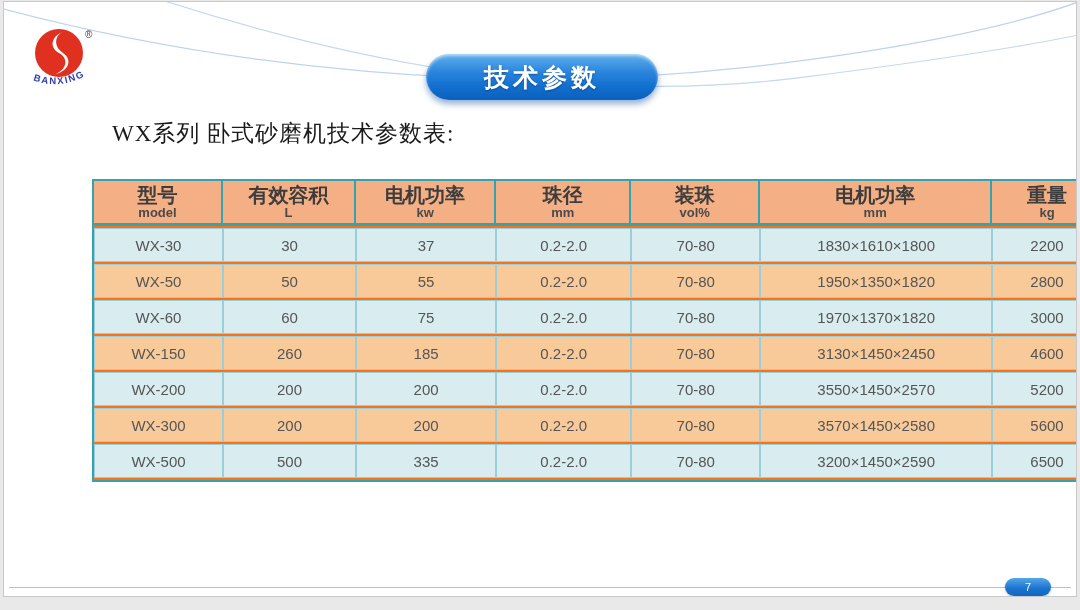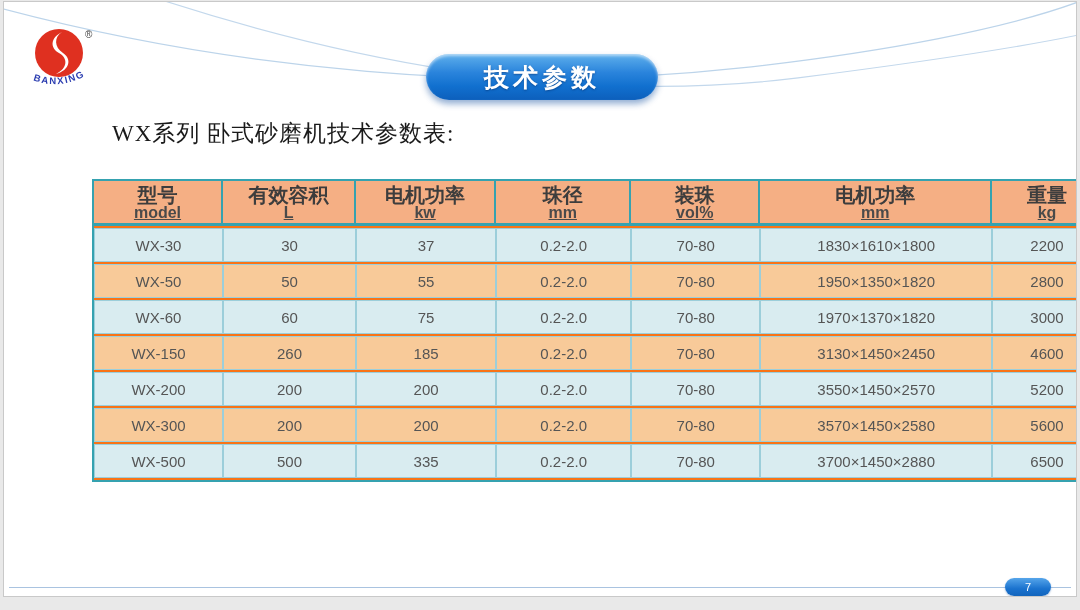--- a/index.html
+++ b/index.html
@@ -62,21 +62,21 @@
   table.params th {
     background: #f5af84;
     border-right: 2px solid #35a2b0;
     border-bottom: 3px solid #35a2b0;
     height: 45px;
     padding: 2px 0 4px 0;
     vertical-align: middle;
   }
   table.params th:last-child { border-right: none; }
   .th-main { display:block; font-size: 20px; font-weight: bold; color: #3d3d3d; line-height: 22px; }
-  .th-sub  { display:block; font-size: 16px; font-weight: bold; color: #4a4a4a; line-height: 13px; text-decoration: underline; }
+  .th-sub  { display:block; font-size: 13px; font-weight: bold; color: #4a4a4a; line-height: 13px; }
   table.params td {
     height: 34px;
     text-align: center; vertical-align: middle;
     font-size: 15px; color: #555555;
     border: 1px solid #9cceda;
     margin-left: 22px;
   }
   tr.row-blue td   { background: #d9ecf0; }
   tr.row-orange td { background: #f8ca99; }
   .footer-line {
@@ -216,21 +216,21 @@
             <td>70-80</td>
             <td>3570×1450×2580</td>
             <td>5600</td>
           </tr>
           <tr class="row-blue">
             <td>WX-500</td>
             <td>500</td>
             <td>335</td>
             <td>0.2-2.0</td>
             <td>70-80</td>
-            <td>3700×1450×2880</td>
+            <td>3200×1450×2590</td>
             <td>6500</td>
           </tr>
         </tbody>
     </table>
   </div>
 
   <div class="footer-line"></div>
 
   <div class="page-pill">
     <span>7</span>

